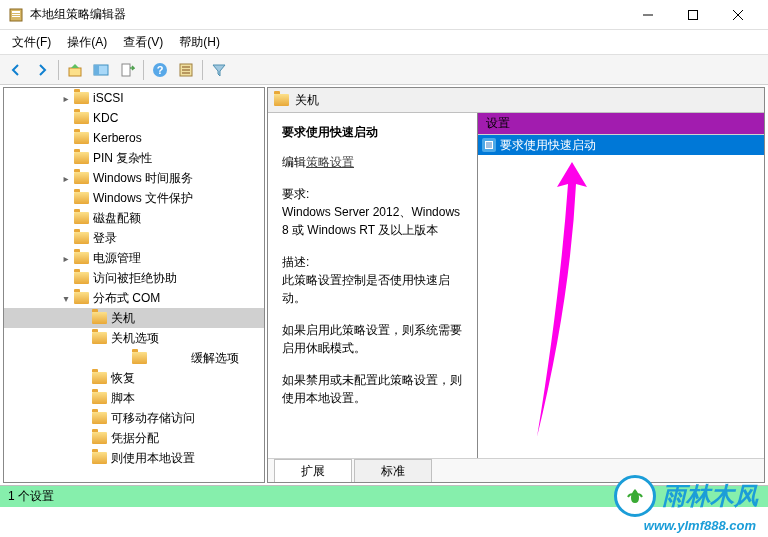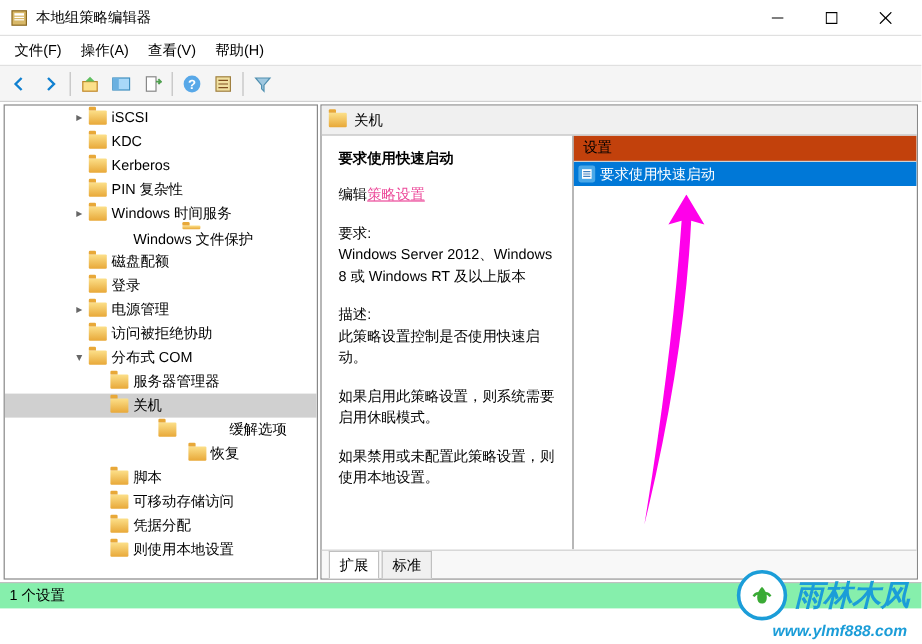--- a/index.html
+++ b/index.html
@@ -26,30 +26,30 @@
 .tree-toggle { width: 16px; text-align: center; color: #666; font-size: 10px; }
 .folder-icon { display: inline-block; width: 15px; height: 12px; background: linear-gradient(#fce08a, #e8a838); border-radius: 1px; position: relative; }
 .folder-icon::before { content: ''; position: absolute; top: -3px; left: 0; width: 6px; height: 3px; background: #e8a838; border-radius: 1px 1px 0 0; }
 
 .content-panel { flex: 1; border: 1px solid #888; margin: 2px 3px 2px 1px; display: flex; flex-direction: column; background: #fff; overflow: hidden; }
 .content-header { height: 25px; background: #f0f0f0; border-bottom: 1px solid #c0c0c0; display: flex; align-items: center; padding: 0 6px; font-size: 12px; }
 .content-header .folder-icon { margin-right: 6px; }
 .content-body { flex: 1; display: flex; overflow: hidden; }
 .detail-pane { width: 210px; padding: 10px 14px; font-size: 12px; line-height: 1.5; border-right: 1px solid #888; overflow: hidden; }
 .detail-title { font-weight: bold; margin-bottom: 12px; }
-.detail-link { color: #ec4899; text-decoration: underline; cursor: pointer; }
+.detail-link { color: #404040; text-decoration: underline; cursor: pointer; }
 .detail-section { margin-top: 14px; }
 .list-pane { flex: 1; overflow: hidden; }
-.list-header { height: 22px; border-bottom: 1px solid #d0d0d0; display: flex; align-items: center; padding: 0 8px; font-size: 12px; background: #c2410c; }
+.list-header { height: 22px; border-bottom: 1px solid #d0d0d0; display: flex; align-items: center; padding: 0 8px; font-size: 12px; background: #a21caf; }
 .list-row { height: 20px; display: flex; align-items: center; padding: 0 4px; font-size: 12px; background: #0078d7; color: #fff; }
 .list-row-icon { width: 14px; height: 14px; margin-right: 4px; background: #4aa8e8; border-radius: 2px; display: flex; align-items: center; justify-content: center; }
 .list-row-icon svg { width: 10px; height: 10px; }
 
 .tabs-row { height: 24px; display: flex; align-items: flex-end; border-top: 1px solid #d0d0d0; background: #f8f8f8; }
-.tab { padding: 3px 8px; font-size: 12px; border: 1px solid #c0c0c0; border-bottom: none; margin-left: 2px; background: #fff; position: relative; top: 1px; }
+.tab { padding: 3px 26px; font-size: 12px; border: 1px solid #c0c0c0; border-bottom: none; margin-left: 2px; background: #fff; position: relative; top: 1px; }
 .tab:first-child { margin-left: 6px; }
 .tab.inactive { background: #f0f0f0; }
 
 .statusbar { height: 22px; border-top: 1px solid #c0c0c0; display: flex; align-items: center; padding: 0 8px; font-size: 12px; background: #86efac; }
 
 .arrow-annotation { position: absolute; left: 512px; top: 162px; pointer-events: none; }
 
 .watermark { position: absolute; right: 10px; bottom: 20px; display: flex; align-items: center; gap: 6px; }
 .wm-logo { width: 42px; height: 42px; border-radius: 50%; background: #fff; border: 3px solid #1b9dd8; display: flex; align-items: center; justify-content: center; }
 .wm-text { color: #1b9dd8; font-weight: bold; font-size: 24px; font-style: italic; font-family: "SimHei", sans-serif; }
@@ -172,21 +172,21 @@
       <div class="tree-item" style="padding-left: 54px;">
         <span class="tree-toggle"></span>
         <span class="folder-icon" style="margin-right: 4px;"></span>
         <span>PIN 复杂性</span>
       </div>
       <div class="tree-item" style="padding-left: 54px;">
         <span class="tree-toggle">▸</span>
         <span class="folder-icon" style="margin-right: 4px;"></span>
         <span>Windows 时间服务</span>
       </div>
-      <div class="tree-item" style="padding-left: 54px; flex-direction: column;">
+      <div class="tree-item" style="padding-left: 54px;">
         <span class="tree-toggle"></span>
         <span class="folder-icon" style="margin-right: 4px;"></span>
         <span>Windows 文件保护</span>
       </div>
       <div class="tree-item" style="padding-left: 54px;">
         <span class="tree-toggle"></span>
         <span class="folder-icon" style="margin-right: 4px;"></span>
         <span>磁盘配额</span>
       </div>
       <div class="tree-item" style="padding-left: 54px;">
@@ -202,36 +202,36 @@
       <div class="tree-item" style="padding-left: 54px; align-items: center;">
         <span class="tree-toggle"></span>
         <span class="folder-icon" style="margin-right: 4px;"></span>
         <span>访问被拒绝协助</span>
       </div>
       <div class="tree-item" style="padding-left: 54px;">
         <span class="tree-toggle">▾</span>
         <span class="folder-icon" style="margin-right: 4px;"></span>
         <span>分布式 COM</span>
       </div>
-      <div class="tree-item" style="padding-left: 72px;">
-        <span class="tree-toggle"></span>
-        <span class="folder-icon" style="margin-right: 4px;"></span>
-        <span>服务器管理器</span>
-      </div>
       <div class="tree-item selected" style="padding-left: 72px;">
         <span class="tree-toggle"></span>
         <span class="folder-icon" style="margin-right: 4px;"></span>
         <span>关机</span>
       </div>
+      <div class="tree-item" style="padding-left: 72px;">
+        <span class="tree-toggle"></span>
+        <span class="folder-icon" style="margin-right: 4px;"></span>
+        <span>关机选项</span>
+      </div>
       <div class="tree-item" style="padding-left: 72px; gap: 40px;">
         <span class="tree-toggle"></span>
         <span class="folder-icon" style="margin-right: 4px;"></span>
         <span>缓解选项</span>
       </div>
-      <div class="tree-item" style="padding-left: 72px; justify-content: center;">
+      <div class="tree-item" style="padding-left: 72px;">
         <span class="tree-toggle"></span>
         <span class="folder-icon" style="margin-right: 4px;"></span>
         <span>恢复</span>
       </div>
       <div class="tree-item" style="padding-left: 72px;">
         <span class="tree-toggle"></span>
         <span class="folder-icon" style="margin-right: 4px;"></span>
         <span>脚本</span>
       </div>
       <div class="tree-item" style="padding-left: 72px;">

